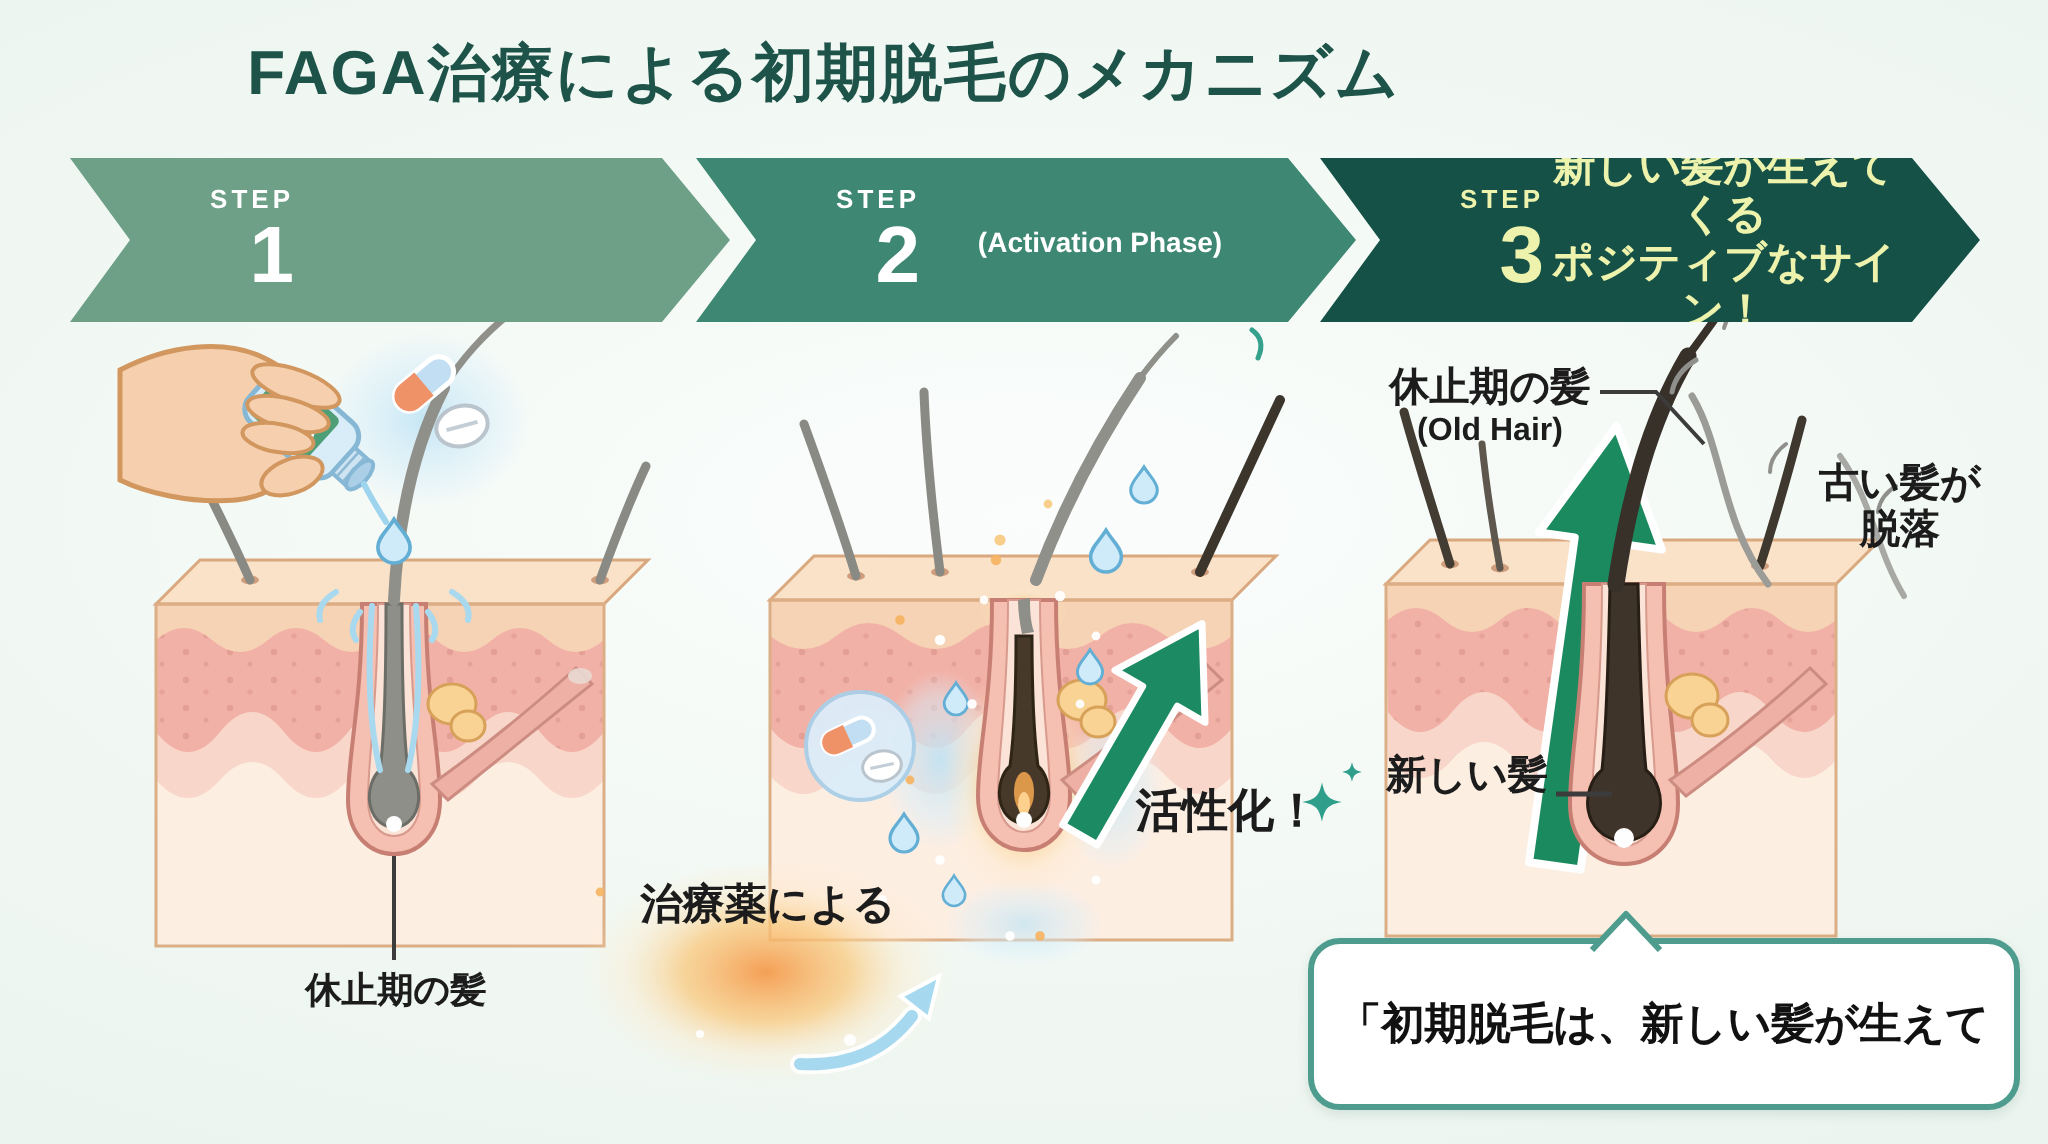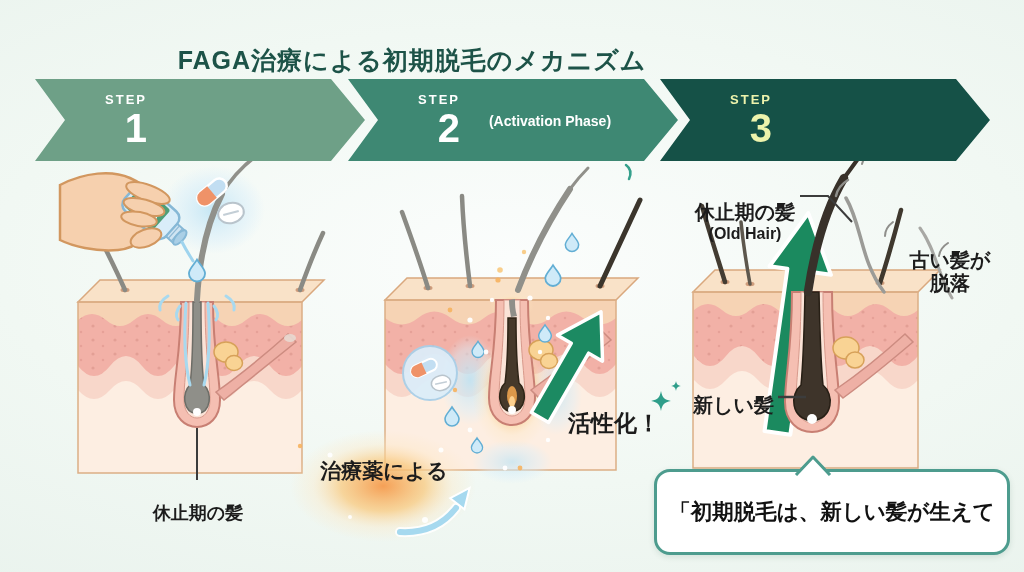--- a/index.html
+++ b/index.html
@@ -1,39 +1,39 @@
 <!DOCTYPE html>
 <html><head>
 <meta charset="utf-8">
 <style>
   html,body{margin:0;padding:0;}
   body{width:1024px;height:572px;overflow:hidden;
        font-family:"Liberation Sans","DejaVu Sans",sans-serif;}
   .canvas{position:relative;width:1024px;height:572px;overflow:hidden;
     background:radial-gradient(120% 95% at 50% 45%, #fbfdfc 0%, #f1f8f3 42%, #e4efe9 100%);}
   .title{position:absolute;top:16px;left:0;width:824px;text-align:center;
-    font-size:25px;font-weight:800;color:#1d5348;letter-spacing:1px;z-index:3;margin-top:28px;}
+    font-size:31px;font-weight:800;color:#1d5348;letter-spacing:1px;z-index:3;}
   
   .banner{position:absolute;top:79px;height:82px;width:330px;display:flex;align-items:center;z-index:2;
     clip-path:polygon(30px 50%, 0 0, calc(100% - 34px) 0, 100% 50%, calc(100% - 34px) 100%, 0 100%);}
   .banner .stepblock{margin-left:48px;width:64px;text-align:right;line-height:1;}
   .banner .stepword{font-size:13px;font-weight:700;letter-spacing:2px;}
   .banner .stepnum{font-size:40px;font-weight:800;margin-top:2px;}
   .banner .textblock{flex:1;text-align:center;padding-right:38px;line-height:1.15;}
   .banner .btitle{font-size:26px;font-weight:800;}
   .banner .bsub{font-size:14px;font-weight:700;margin-top:2px;}
   .banner .bline{font-size:21px;font-weight:800;}
   #banner1{left:35px;background:#6ea087;color:#ffffff;}
   #banner2{left:348px;background:#3e8873;color:#ffffff;}
   #banner3{left:660px;background:#155147;color:#edf3ac;}
   #banner2 .btitle{font-size:24px;}
   
   .art{position:absolute;left:0;top:0;z-index:1;}
   
-  .lbl{position:absolute;z-index:3;color:#1c1c1c;margin-top:18px;}
+  .lbl{position:absolute;z-index:3;color:#1c1c1c;}
   #caption1{left:140px;top:483px;width:116px;text-align:center;font-size:18px;font-weight:800;}
   #glowlabel{left:288px;top:441px;width:192px;text-align:center;line-height:1.12;}
   #glowlabel .g1{font-size:21px;font-weight:800;}
   #glowlabel .g2{font-size:27px;font-weight:800;}
   #boostlabel{left:549px;top:392px;width:130px;text-align:center;font-size:23px;font-weight:800;line-height:1.2;}
   #restlabel{left:686px;top:182px;width:118px;text-align:center;line-height:1.2;}
   #restlabel .r1{font-size:20px;font-weight:800;}
   #restlabel .r2{font-size:16px;font-weight:700;}
   #shedlabel{left:898px;top:231px;width:104px;text-align:center;font-size:20px;font-weight:800;line-height:1.15;}
   #newhairlabel{left:686px;top:374px;width:88px;text-align:right;font-size:20px;font-weight:800;}
@@ -67,20 +67,24 @@
     <div class="textblock">
       <div class="bsub">(Activation Phase)</div>
     </div>
   </div>
 
   <div class="banner" id="banner3">
     <div class="stepblock">
       <div class="stepword">STEP</div>
       <div class="stepnum">3</div>
     </div>
+    <div class="textblock">
+      <div class="bline">新しい髪が生えてくる</div>
+      <div class="bline">ポジティブなサイン！</div>
+    </div>
   </div>
 
   <svg class="art" width="1024" height="572" viewBox="0 0 1024 572">
     <defs>
       <pattern id="spk" width="22" height="14" patternUnits="userSpaceOnUse">
         <circle cx="5" cy="4" r="1.6" fill="#d78f86" opacity="0.55"></circle>
         <circle cx="15" cy="10" r="1.3" fill="#d78f86" opacity="0.45"></circle>
       </pattern>
       <radialGradient id="og">
         <stop offset="0%" stop-color="#f59b4e" stop-opacity="0.95"></stop>

